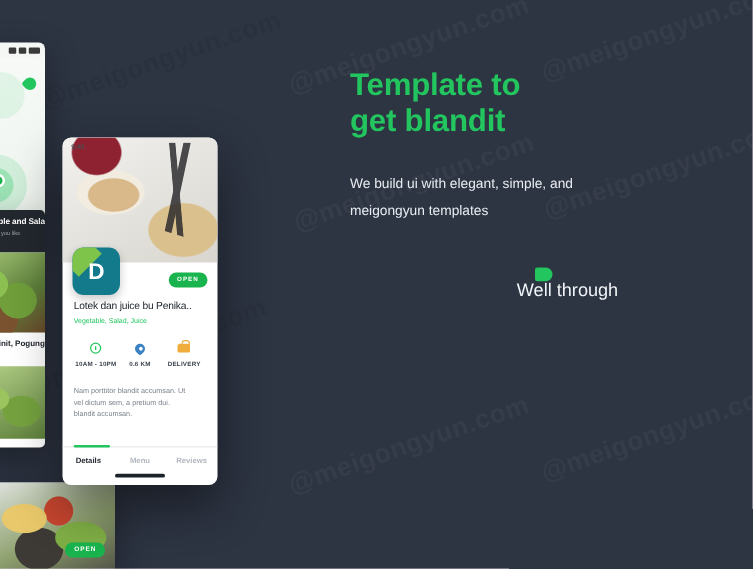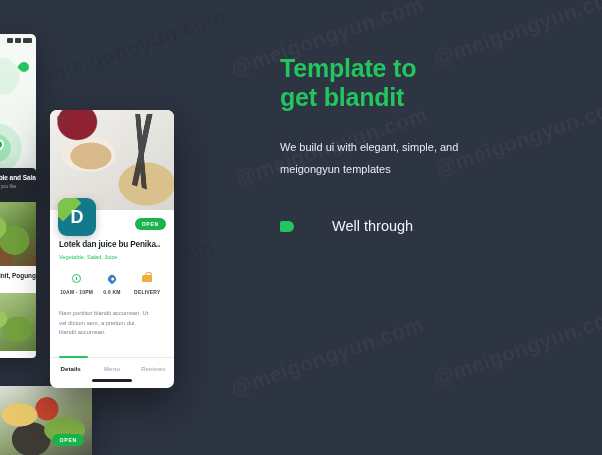--- a/index.html
+++ b/index.html
@@ -46,20 +46,21 @@
     line-height: 22px;
     font-weight: 400;
     width: 300px;
   }
   .bullets { margin-top: 34px; }
   .bullet-row {
     display: flex;
     align-items: center;
     height: 24px;
     margin-bottom: 28px;
+    flex-direction: column;
   }
   .bullet-mark {
     width: 14px; height: 11px;
     background: #22c55e;
     border-radius: 2px 6px 6px 2px;
     flex: none;
   }
   .bullet-label {
     margin-left: 38px;
     color: #f1f4f8;
@@ -223,21 +224,21 @@
     color: #fff; font-size: 18px; font-weight: 700;
   }
   .ph-open {
     position: absolute; right: 8px; top: 108px;
     background: #19b44d; color: #fff;
     font-size: 5px; font-weight: 700; letter-spacing: .8px;
     padding: 3px 7px; border-radius: 8px;
   }
   .ph-body { padding: 30px 9px 0 9px; }
   .ph-title {
-    color: #1d232b; font-size: 8.2px; font-weight: 700;
+    color: #1d232b; font-size: 8.2px; font-weight: 400;
     white-space: nowrap; letter-spacing: -.15px;
   }
   .ph-tags { color: #22c55e; font-size: 5.6px; margin-top: 5px; }
   .ph-info {
     display: flex; margin-top: 13px;
   }
   .ph-info-col {
     flex: 1; display: flex; flex-direction: column; align-items: center;
   }
   .ph-info-ico { height: 11px; display: flex; align-items: center; }

